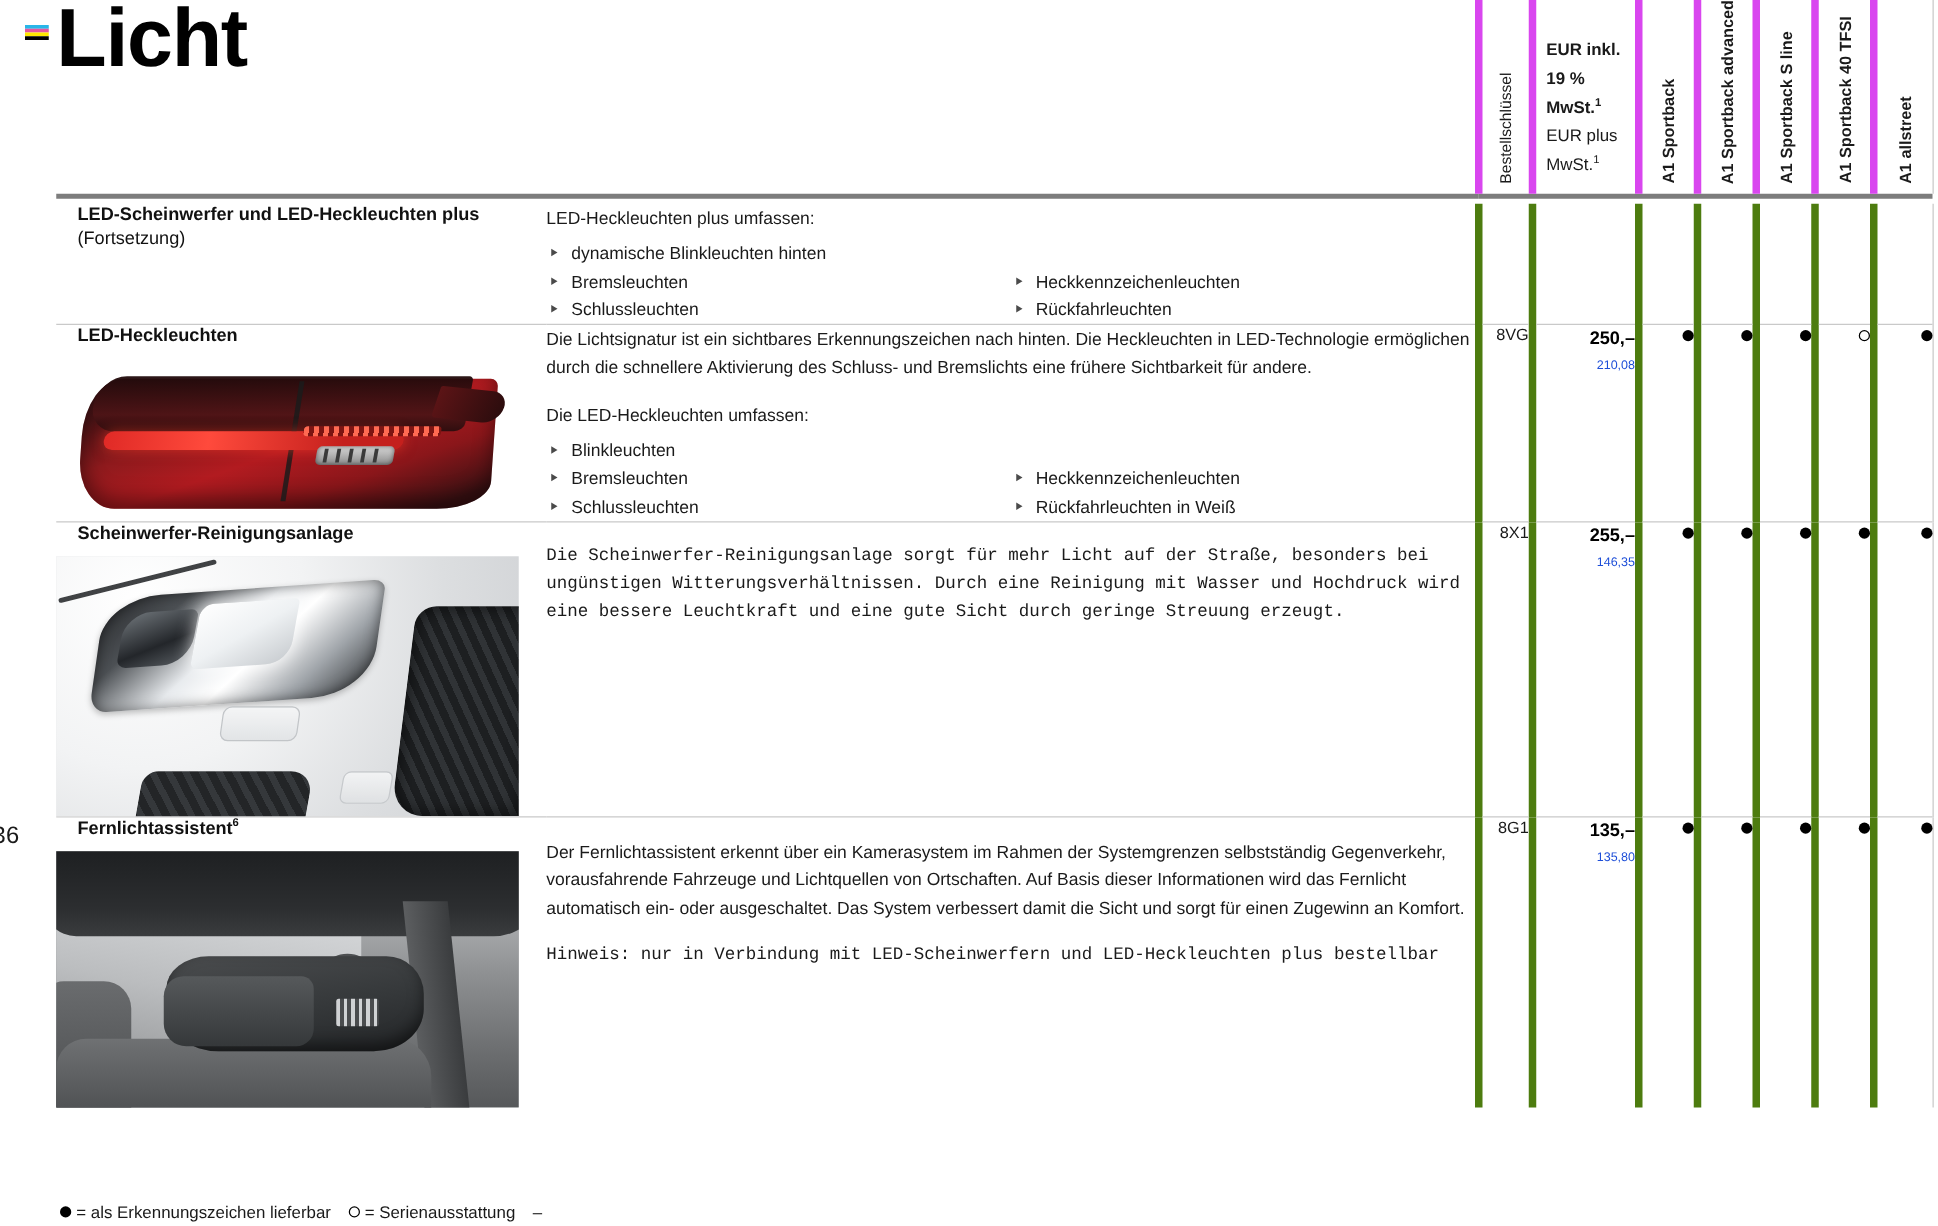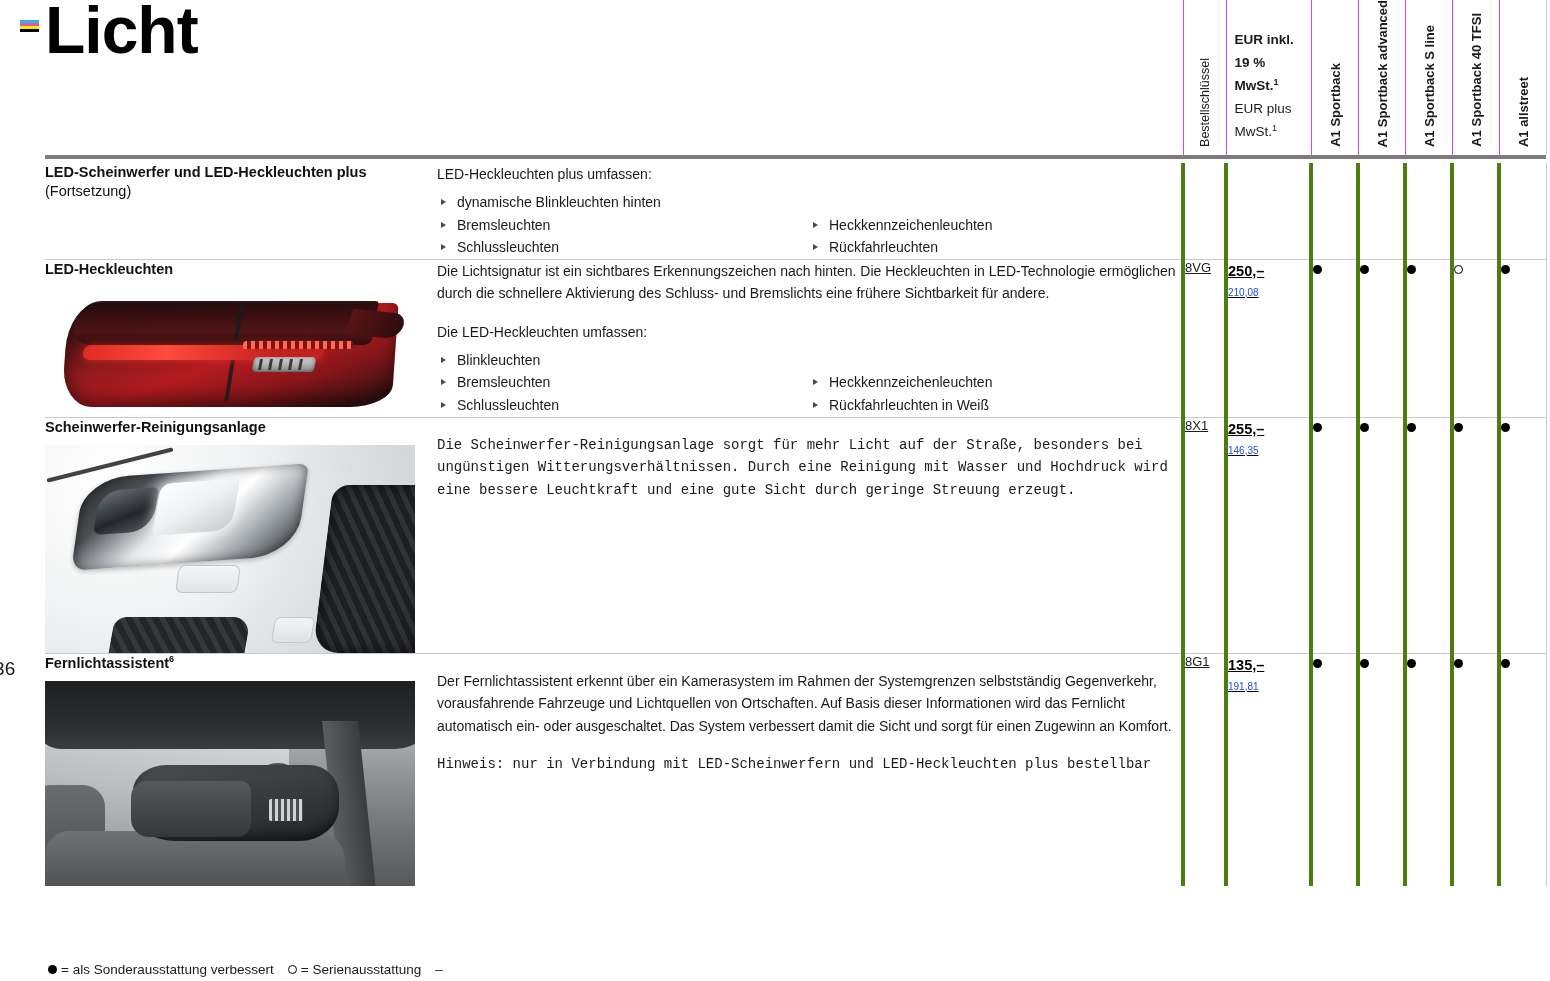--- a/index.html
+++ b/index.html
@@ -63,21 +63,21 @@
   col.c-name  { width: 392px; }
   col.c-desc  { width: 746px; }
   col.c-key   { width: 43px; }
   col.c-price { width: 85px; }
   col.c-mod   { width: 47px; }
 
   
   .hdr-blank { height: 155px; }
   .hdr-cell {
     height: 155px;
-    border-left: 1px solid #d946ef;
+    border-left: 6px solid #d946ef;
     position: relative;
   }
   .hdr-cell.last { border-right: 1px solid #c9c9c9; }
 
   .vtext {
     position: absolute;
     left: 50%; bottom: 8px;
     transform-origin: center;
     writing-mode: vertical-rl;
     transform: rotate(180deg) translateX(50%);
@@ -109,23 +109,22 @@
   .thickrule-gap { height: 4px; background: transparent; }
 
   
   .cell-name {
     padding: 14px 14px 10px 6px;
   }
   .cell-desc {
     padding: 14px 14px 10px 0px;
   }
   .cell-key, .cell-price, .cell-mod {
-    border-left: 4px solid #4d7c0f;
-    text-align: left;
-    text-decoration: underline;
+    border-left: 6px solid #4d7c0f;
+    text-align: right;
   }
   .cell-mod.last { border-right: 1px solid #c9c9c9; }
   .cell-key   { padding-top: 14px; font-size: 13px; color:#1a1a1a; }
   .cell-price { padding-top: 14px; }
   .cell-mod   { padding-top: 14px; }
 
   .price-a { font-size: 14.5px; font-weight: 700; color:#000; display:block; line-height: 22px; }
   .price-b { font-size: 10px; font-weight: 400; color:#1d4ed8; display:block; line-height: 22px; }
 
   .dot-f, .dot-o {
@@ -135,20 +134,21 @@
     margin-top: 4px;
   }
   .dot-f { background: #000; }
   .dot-o { background: #fff; border: 1.2px solid #000; }
 
   .feat-title {
     font-size: 14.5px;
     font-weight: 700;
     color: #111;
     line-height: 19px;
+    margin-left: 17px;
   }
   .feat-title .cont { font-weight: 400; }
 
   .desc-text {
     font-size: 14px;
     line-height: 22.5px;
     color: #1a1a1a;
   }
   .desc-text p { margin: 0 0 16px 0; }
   .desc-text p:last-child { margin-bottom: 0; font-family: Liberation Mono, monospace; }
@@ -596,33 +596,33 @@
       </td>
       <td class="cell-desc">
         <div class="desc-text" style="padding-top:16px">
           <p>Der Fernlichtassistent erkennt über ein Kamerasystem im Rahmen der Systemgrenzen selbstständig Gegenverkehr, vorausfahrende Fahrzeuge und Lichtquellen von Ortschaften. Auf Basis dieser Informationen wird das Fernlicht automatisch ein- oder ausgeschaltet. Das System verbessert damit die Sicht und sorgt für einen Zugewinn an Komfort.</p>
           <p>Hinweis: nur in Verbindung mit LED-Scheinwerfern und LED-Heckleuchten plus bestellbar</p>
         </div>
       </td>
       <td class="cell-key">8G1</td>
       <td class="cell-price">
         <span class="price-a">135,–</span>
-        <span class="price-b">191,81</span>
+        <span class="price-b">135,80</span>
       </td>
       <td class="cell-mod"><span class="dot-f"></span></td>
       <td class="cell-mod"><span class="dot-f"></span></td>
       <td class="cell-mod"><span class="dot-f"></span></td>
       <td class="cell-mod"><span class="dot-f"></span></td>
       <td class="cell-mod last"><span class="dot-f"></span></td>
     </tr>
 
   </tbody>
     </table>
 
   <div class="legend">
     <span class="lg-dot-f"></span>
-    <span>= als Sonderausstattung verbessert</span>
+    <span>= als Erkennungszeichen lieferbar</span>
     <span class="lg-dot-o"></span>
     <span>= Serienausstattung</span>
     <span class="lg-dash">–</span>
   </div>
 
 </div>
 
 </body></html>

